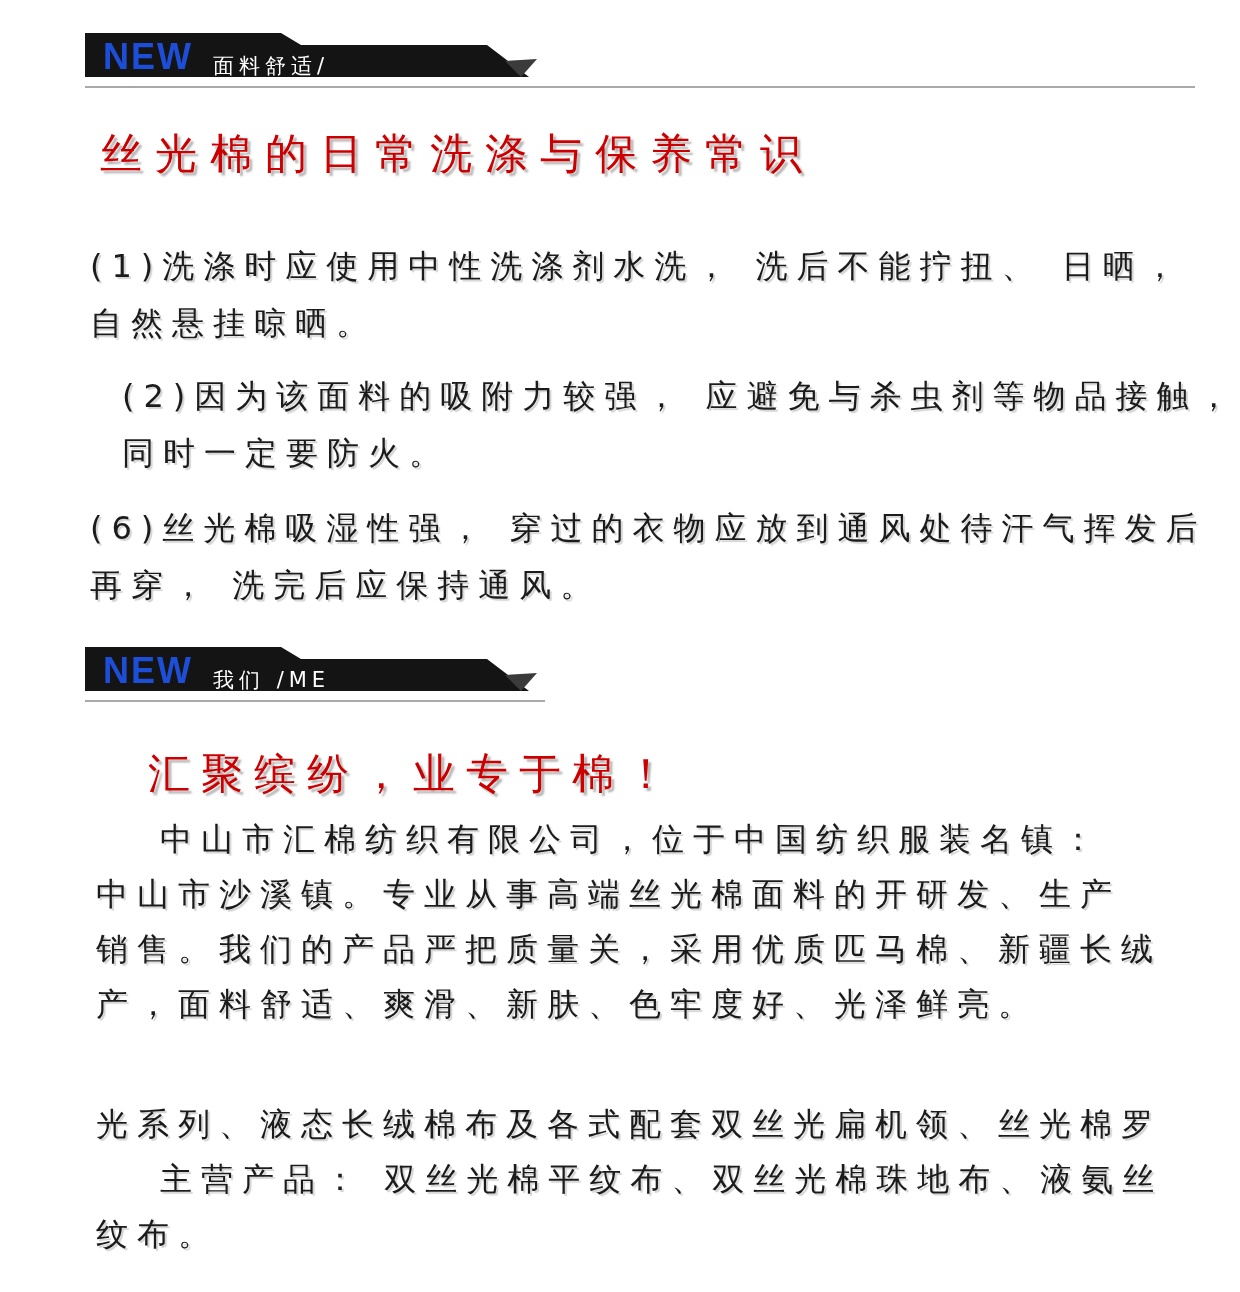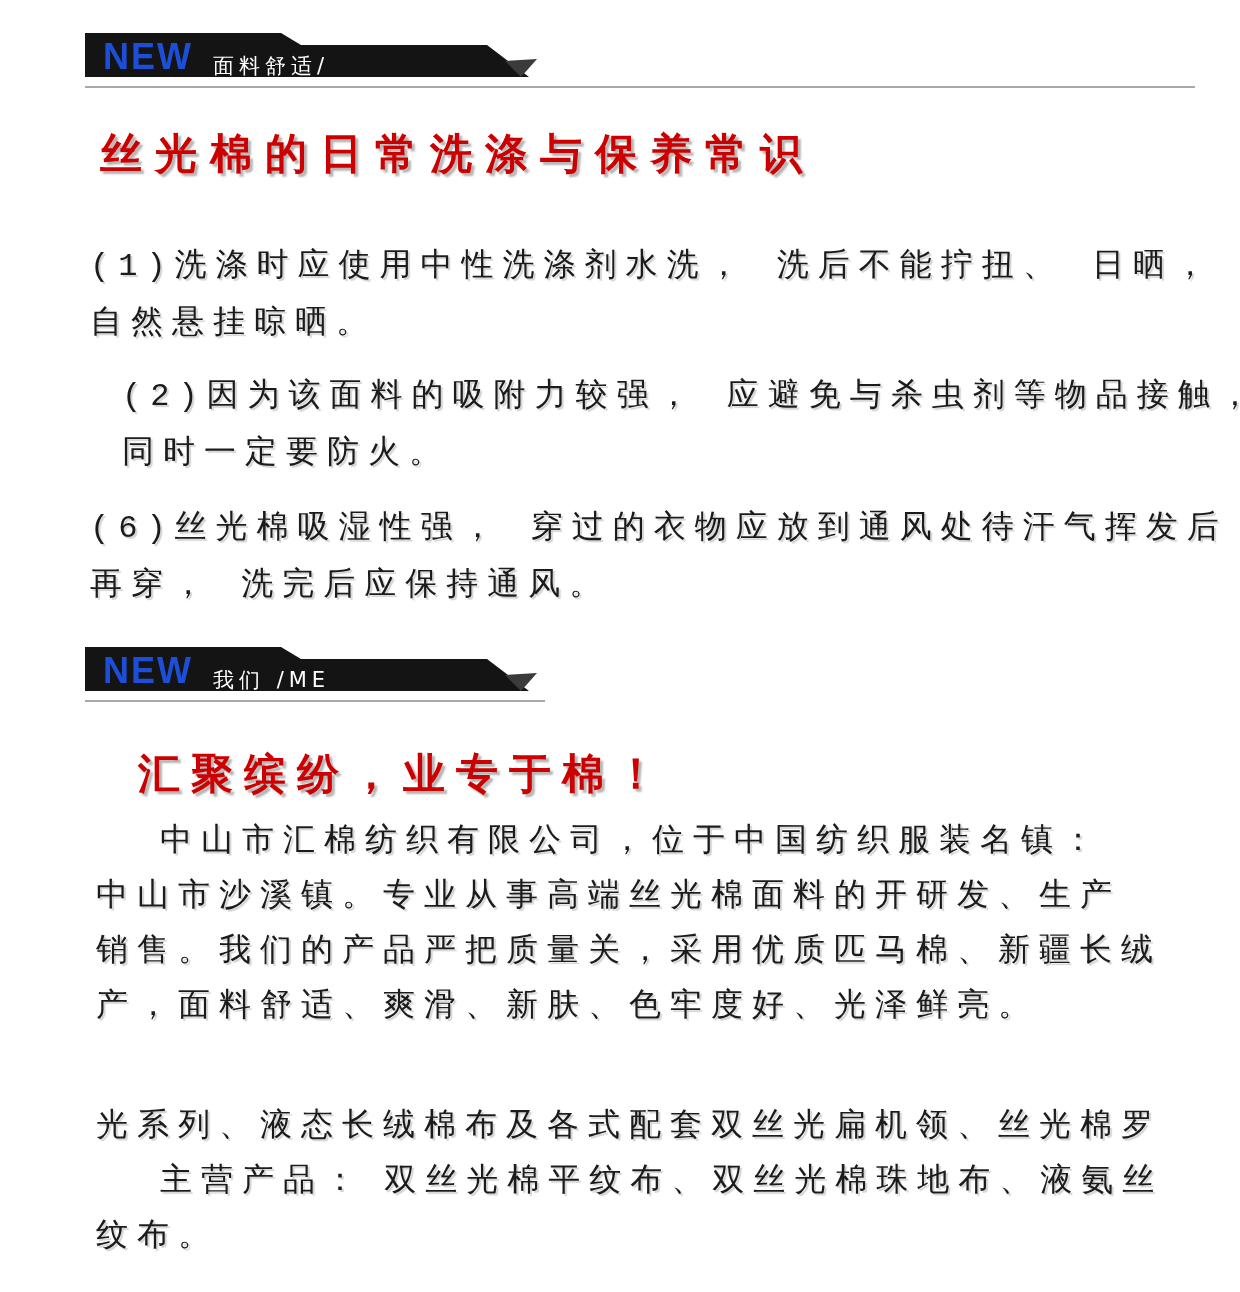--- a/index.html
+++ b/index.html
@@ -44,37 +44,37 @@
     position: absolute;
     height: 2px;
     background: #a9a9a9;
   }
 
   
   .red-heading {
     position: absolute;
     color: #cc0000;
     font-size: 42px;
-    font-weight: bold;
+    font-weight: normal;
     letter-spacing: 13px;
     white-space: nowrap;
     text-shadow: 3px 3px 2px rgba(120,120,120,0.55);
   }
 
   
   .body-block {
     position: absolute;
     left: 90px;
     color: #1b1b1b;
     font-size: 32px;
     letter-spacing: 9px;
     white-space: nowrap;
     text-shadow: 2px 2px 1px rgba(80,80,80,0.25);
   }
-  .care-block  { line-height: 57px; font-family: Liberation Mono, monospace; }
+  .care-block  { line-height: 57px; }
   .about-block { line-height: 55px; left: 96px; }
   .line.first-indent { padding-left: 64px; }
 </style>
 </head>
 <body>
 
 <div class="page">
 
   <div class="banner" style="top:33px;">
     <svg width="475" height="46" viewBox="0 0 475 46">
@@ -106,21 +106,21 @@
   <div class="banner" style="top:647px;">
     <svg width="475" height="46" viewBox="0 0 475 46">
       <path d="M0,0 L196,0 L216,12 L402,12 L444,44 L0,44 Z" fill="#141414"></path>
       <polygon points="420,28 452,26 436,44" fill="#3b3b3b"></polygon>
     </svg>
     <span class="new-badge">NEW</span>
     <span class="banner-label">我们 /ME</span>
   </div>
   <div class="underline" style="top:700px; left:85px; width:460px;"></div>
 
-  <div class="red-heading" style="top:746px; left:138px; letter-spacing:11px;">汇聚缤纷，业专于棉！</div>
+  <div class="red-heading" style="top:746px; left:148px; letter-spacing:11px;">汇聚缤纷，业专于棉！</div>
 
   <div class="body-block about-block" style="top:812px;">
     <div class="line first-indent">中山市汇棉纺织有限公司，位于中国纺织服装名镇：</div>
     <div class="line">中山市沙溪镇。专业从事高端丝光棉面料的开研发、生产</div>
     <div class="line">销售。我们的产品严把质量关，采用优质匹马棉、新疆长绒</div>
     <div class="line">产，面料舒适、爽滑、新肤、色牢度好、光泽鲜亮。</div>
   </div>
 
   <div class="body-block about-block" style="top:1097px;">
     <div class="line">光系列、液态长绒棉布及各式配套双丝光扁机领、丝光棉罗</div>

